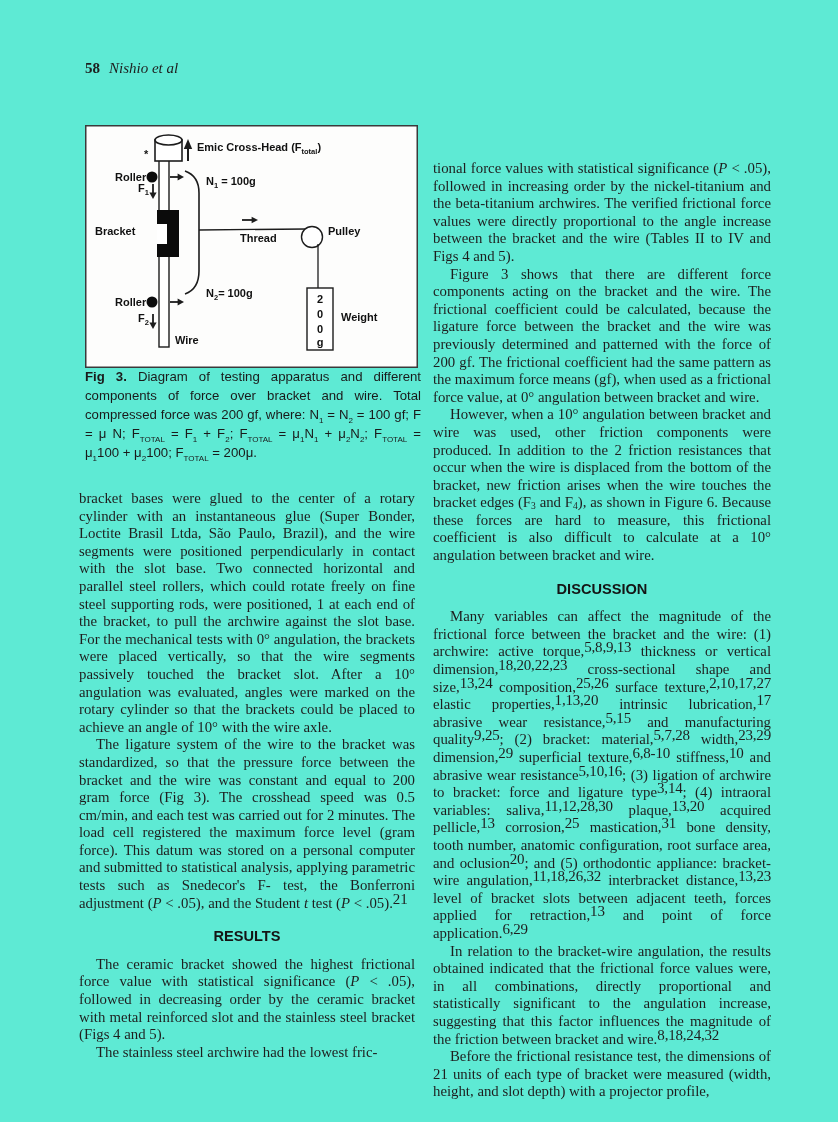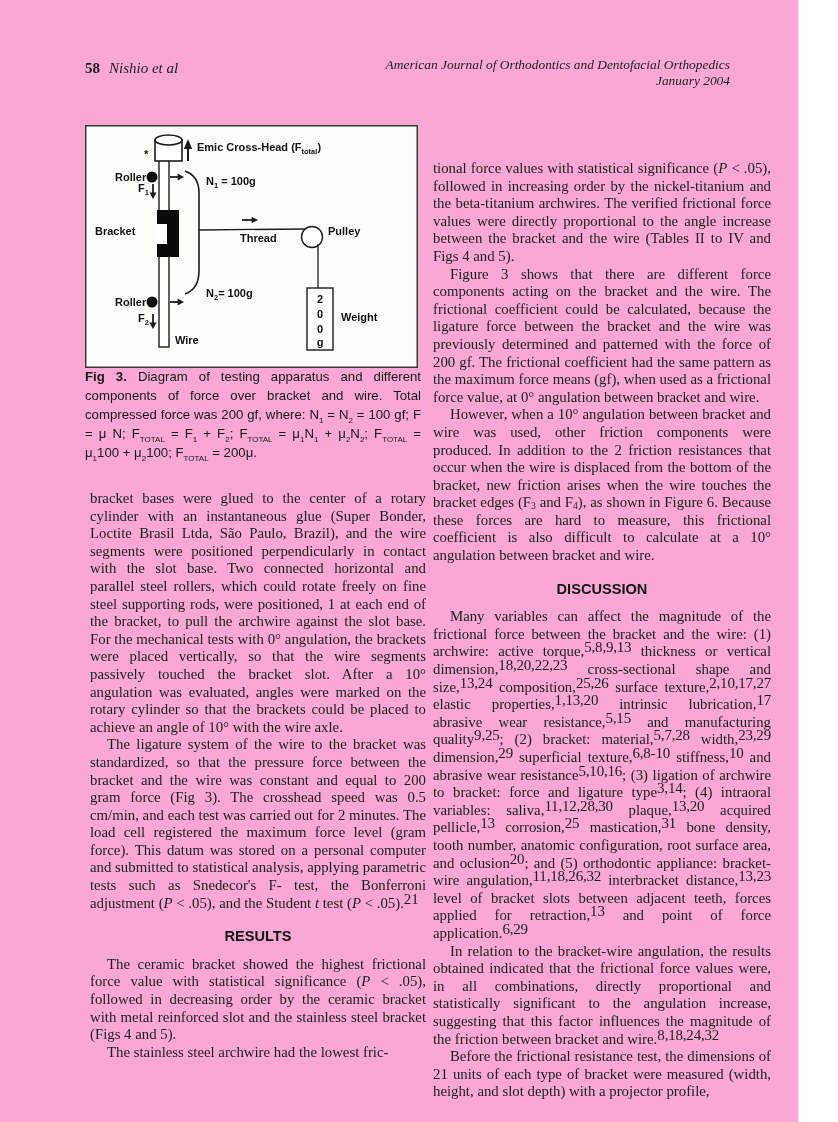--- a/index.html
+++ b/index.html
@@ -1,57 +1,53 @@
 <!DOCTYPE html>
 <html><head>
 <meta charset="utf-8">
 <style>
   html,body{margin:0;padding:0;background:#ffffff;}
-  .page{position:relative;width:798px;height:1122px;background:#f9a8d4;
+  .page{position:relative;width:798px;height:1122px;background:#5eead4;
         font-family:"Liberation Serif",serif;color:#1e1e1e;overflow:hidden;
-        outline:1px solid #e2e2e2;}
+        outline:1px solid #e2e2e2;padding-left:40px;}
   
   .hdr-left{position:absolute;left:85px;top:60px;font-size:15px;white-space:nowrap;}
   .hdr-left .pageno{font-weight:bold;}
   .hdr-left .authors{font-style:italic;margin-left:9px;}
   .hdr-right{position:absolute;right:68px;top:57px;text-align:right;
              font-style:italic;font-size:13.4px;line-height:16px;white-space:nowrap;}
   
   .figwrap{position:absolute;left:85px;top:125px;width:333px;height:243px;}
   .fig-label{font-family:"Liberation Sans",sans-serif;font-weight:bold;font-size:11px;fill:#111;}
   
   .caption{position:absolute;left:85px;top:367px;width:336px;
            font-family:"Liberation Sans",sans-serif;font-size:13.2px;
            line-height:19px;text-align:justify;color:#1a1a1a;}
   .caption b{font-weight:bold;}
   .caption sub{font-size:8px;line-height:0;}
   
   .col{position:absolute;width:336px;font-size:14.8px;line-height:17.6px;
        text-align:justify;}
-  .col-left{left:90px;top:490px;}
+  .col-left{left:79px;top:490px;}
   .col-right{left:433px;top:124px;width:338px;margin-top:36px;}
   .col p{margin:0;text-indent:17px;}
   .col p.cont{text-indent:0;}
   .col sup{font-size:15px;line-height:0;vertical-align:4px;letter-spacing:-0.2px;}
   .col sub{font-size:9.5px;line-height:0;vertical-align:-2px;}
   .col i{font-style:italic;}
   .col h2{margin:16px 0 10px;font-family:"Liberation Sans",sans-serif;
           font-size:14.6px;font-weight:bold;color:#141414;text-align:center;}
 </style>
 </head>
 <body>
 
 <div class="page">
 
   <div class="hdr-left">
     <span class="pageno">58</span><span class="authors">Nishio et al</span>
-  </div>
-  <div class="hdr-right">
-    <div>American Journal of Orthodontics and Dentofacial Orthopedics</div>
-    <div>January 2004</div>
   </div>
 
   <div class="figwrap">
     <svg width="333" height="243" viewBox="0 0 333 243">
       <rect x="0.75" y="0.75" width="331.5" height="241.5" fill="#fdfdfc" stroke="#3a3a3a" stroke-width="1.5"></rect>
 
       <rect x="74" y="34" width="10" height="188" fill="#ffffff" stroke="#1c1c1c" stroke-width="1.4"></rect>
 
       <rect x="72" y="85" width="22" height="47" fill="#0b0b0b"></rect>
       <rect x="72" y="99" width="10" height="20" fill="#ffffff"></rect>

